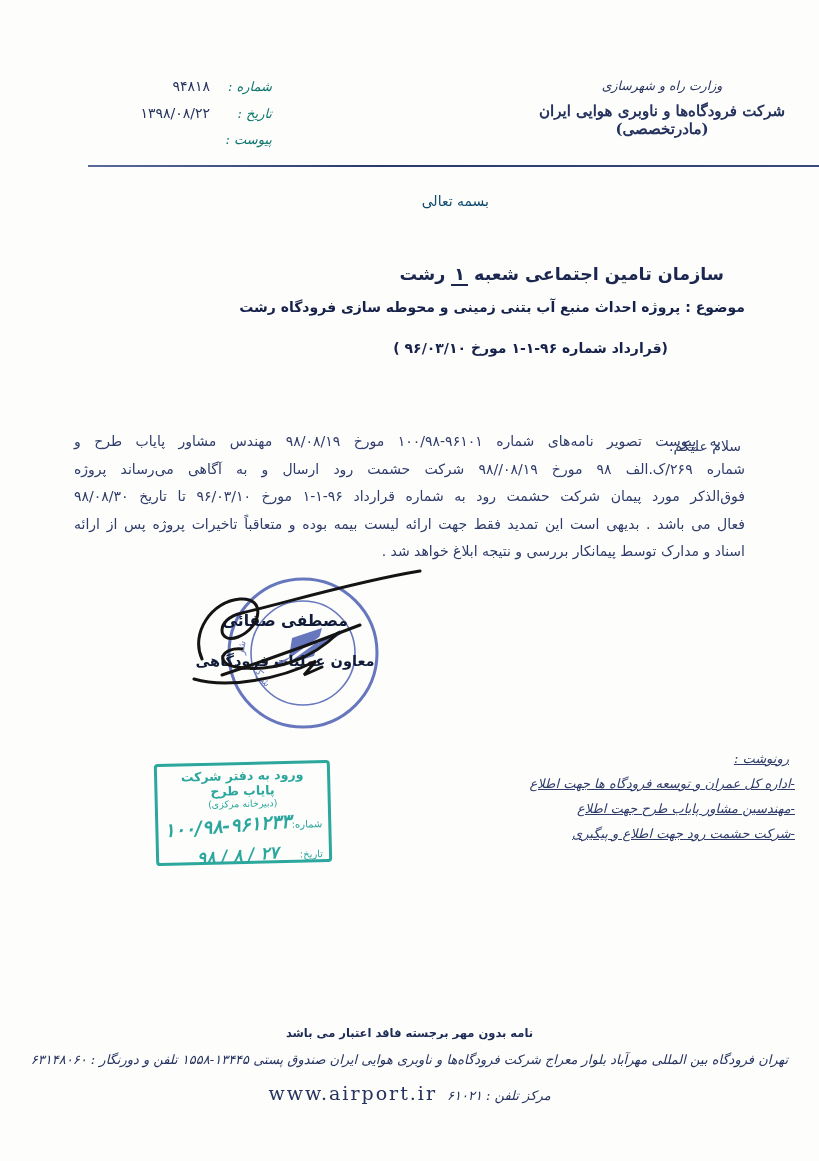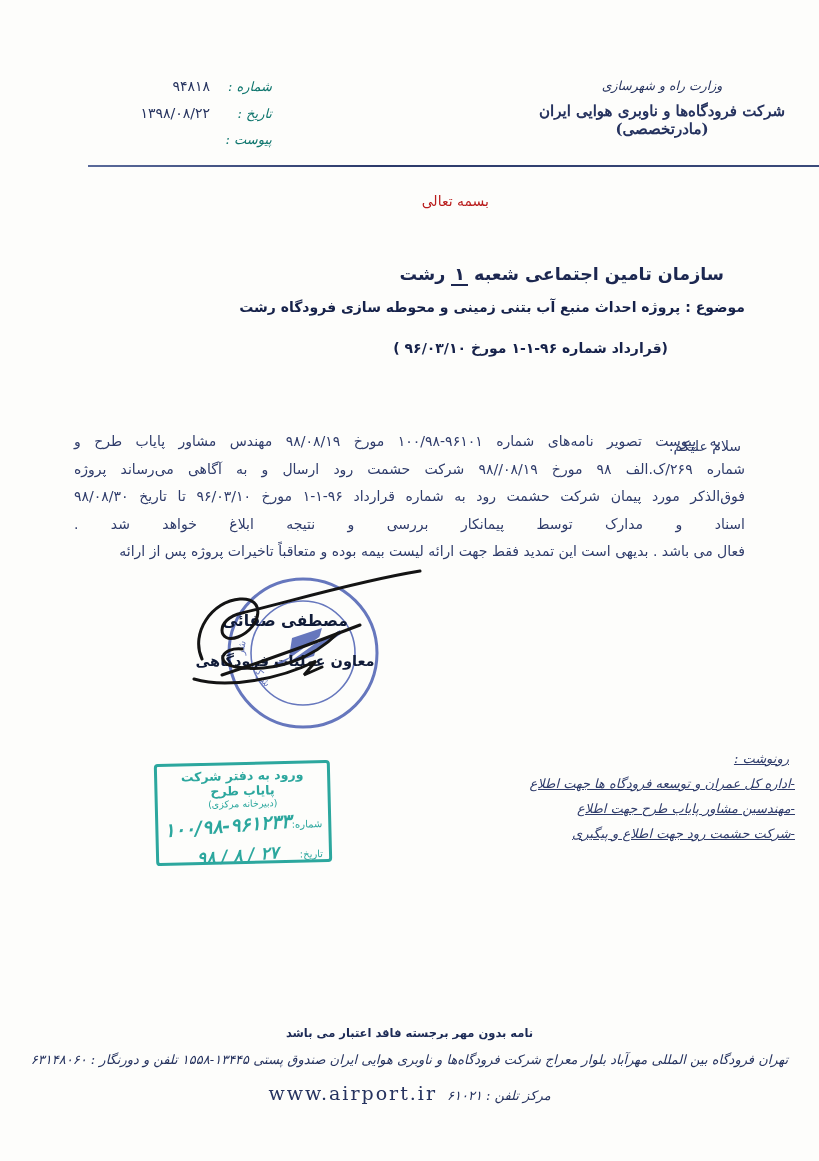--- a/index.html
+++ b/index.html
@@ -14,21 +14,21 @@
   .ref-label{width:62px;font-family:"DejaVu Serif",serif;font-style:italic;font-size:13px;color:#0f766e;}
   .ref-value{font-size:14px;letter-spacing:1px;color:#26335f;}
   .logo-wrap{position:absolute;top:60px;left:374px;width:118px;height:108px;}
   .org-block{position:absolute;top:78px;right:12px;width:290px;text-align:center;color:#26335f;
     font-family:"DejaVu Serif",serif;}
   .org-line1{font-size:12.5px;font-style:italic;margin-bottom:9px;}
   .org-line2{font-size:15px;font-weight:bold;}
   .header-rule{position:absolute;top:165px;left:88px;width:731px;height:2px;
     background:linear-gradient(90deg,#5a6a9a,#2c3a6a 40%,#3a4a7a);}
   
-  .bismillah{position:absolute;top:193px;right:330px;font-size:14px;color:#b91c1c;}
+  .bismillah{position:absolute;top:193px;right:330px;font-size:14px;color:#0c4a6e;}
   .recipient{position:absolute;top:248px;right:79px;margin:16px;font-size:17.5px;font-weight:bold;color:#1c2750;}
   .recipient .branch-no{border-bottom:2px solid currentColor;padding:0 3px;}
   .subject{position:absolute;top:299px;right:74px;font-size:14px;font-weight:bold;color:#16224a;}
   .contract{position:absolute;top:340px;right:151px;font-size:14px;font-weight:bold;color:#16224a;}
   .salutation{position:absolute;top:398px;right:78px;font-size:14px;color:#2f3c6b;margin-top:40px;}
   
   .body-par{position:absolute;top:428px;right:74px;left:74px;font-size:14px;color:#2f3c6b;}
   .body-line{line-height:27.5px;text-align:justify;text-align-last:justify;}
   .body-line:first-child{text-indent:24px;}
   .body-line:last-child{text-align-last:right;}
@@ -97,22 +97,22 @@
   <h1 class="recipient"><span>سازمان تامین اجتماعی شعبه </span><span class="branch-no">۱</span><span> رشت</span></h1>
 
   <div class="subject">موضوع : پروژه احداث منبع آب بتنی زمینی و محوطه سازی فرودگاه رشت</div>
   <div class="contract">(قرارداد شماره ‭۱-۱-۹۶‬ مورخ ۹۶/۰۳/۱۰ )</div>
   <div class="salutation">سلام علیکم؛</div>
 
   <div class="body-par">
     <div class="body-line">به پیوست تصویر نامه‌های شماره ‭۱۰۰/۹۸-۹۶۱۰۱‬ مورخ ۹۸/۰۸/۱۹ مهندس مشاور پایاب طرح و</div>
     <div class="body-line">شماره ۲۶۹/ک.الف ۹۸ مورخ ‭۹۸//۰۸/۱۹‬ شرکت حشمت رود ارسال و به آگاهی می‌رساند پروژه</div>
     <div class="body-line">فوق‌الذکر مورد پیمان شرکت حشمت رود به شماره قرارداد ‭۱-۱-۹۶‬ مورخ ۹۶/۰۳/۱۰ تا تاریخ ۹۸/۰۸/۳۰</div>
+    <div class="body-line">فعال می باشد . بدیهی است این تمدید فقط جهت ارائه لیست بیمه بوده و متعاقباً تاخیرات پروژه پس از ارائه</div>
     <div class="body-line">اسناد و مدارک توسط پیمانکار بررسی و نتیجه ابلاغ خواهد شد .</div>
-    <div class="body-line">فعال می باشد . بدیهی است این تمدید فقط جهت ارائه لیست بیمه بوده و متعاقباً تاخیرات پروژه پس از ارائه</div>
   </div>
 
   <svg class="seal-svg" viewBox="0 0 162 162">
     <defs>
       <path id="arcTop" d="M 22,84 A 59,59 0 1 1 140,84"></path>
       <path id="arcBottom" d="M 32,96 A 52,52 0 0 0 130,96"></path>
     </defs>
     <circle cx="81" cy="81" r="74" fill="none" stroke="#4156ae" stroke-width="3"></circle>
     <circle cx="81" cy="81" r="52" fill="none" stroke="#4156ae" stroke-width="1.6"></circle>
     <text font-size="10" fill="#4156ae" font-family="DejaVu Sans, sans-serif">

